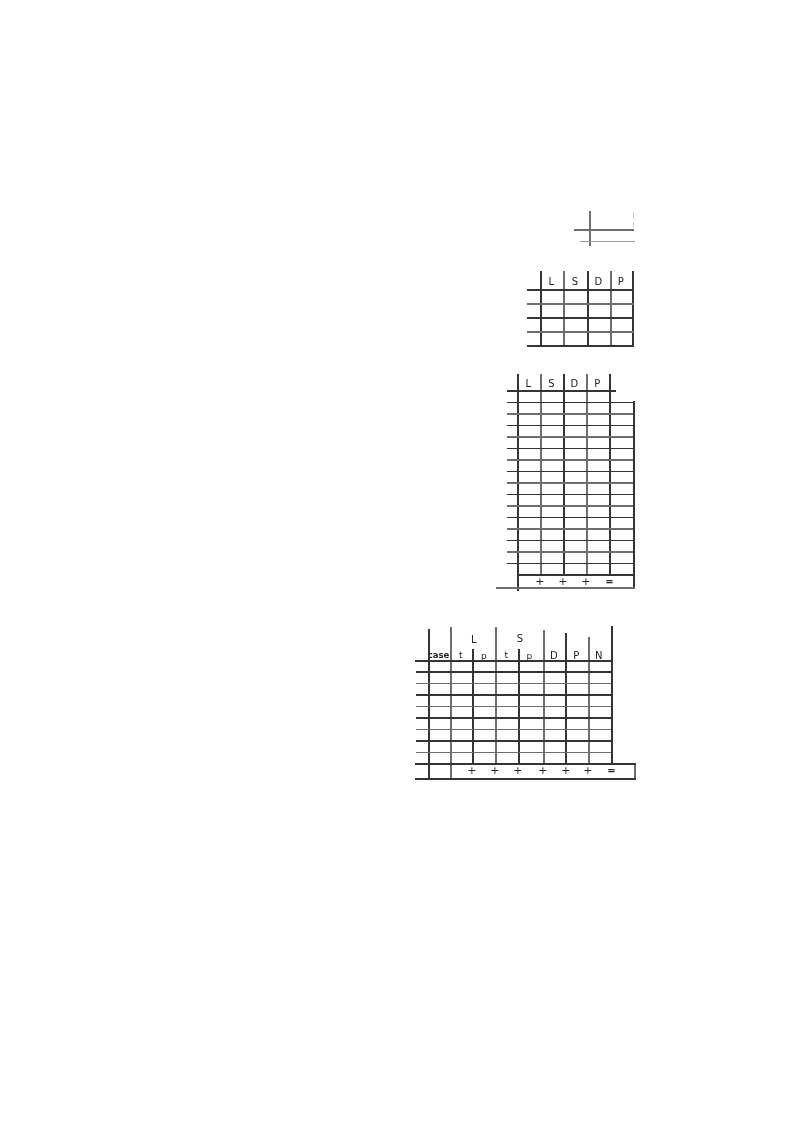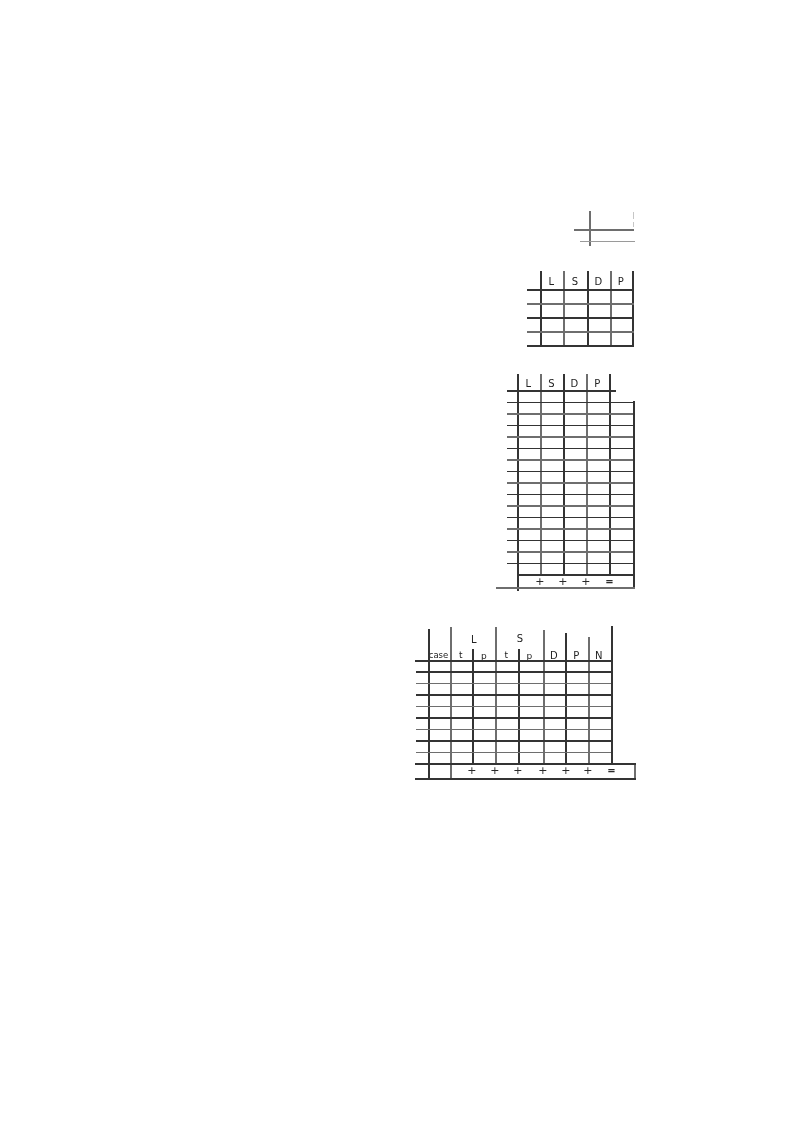--- a/index.html
+++ b/index.html
@@ -13,21 +13,21 @@
   .ln { position:absolute; }
   .lbl {
     position:absolute;
     transform:translate(-50%,-50%);
     font-size:10px;
     color:#222222;
     letter-spacing:0.4px;
     white-space:nowrap;
   }
   .sm  { font-size:9px; }
-  .xs  { font-size:8.5px; letter-spacing:0; }
+  .xs  { font-size:8.5px; letter-spacing:0;font-weight:bold; }
   .op  { font-size:11px; color:#2a2a2a; }
   .eq  { font-size:10px; font-weight:bold; letter-spacing:-1px; color:#2a2a2a; }
 </style>
 </head>
 <body>
 
 <div id="page">
 
   <section></section>
 

